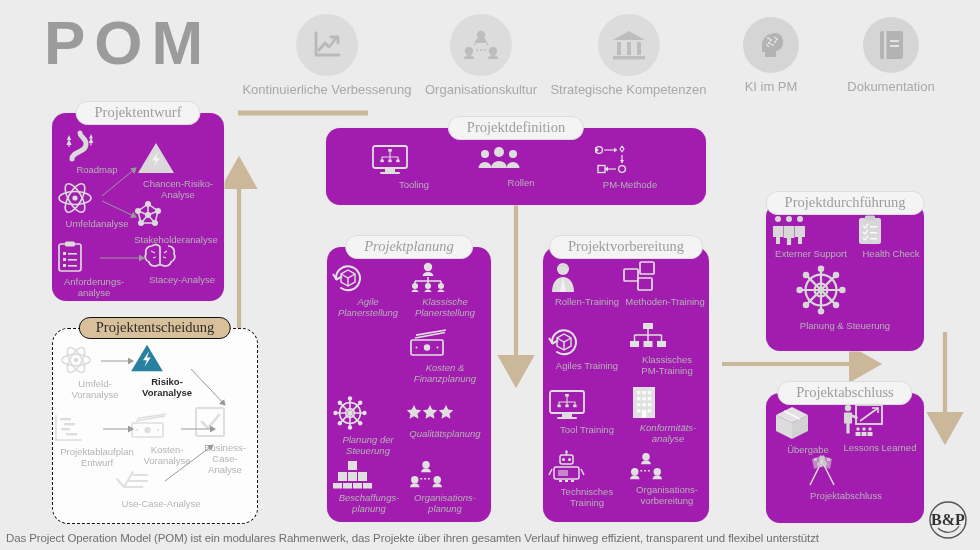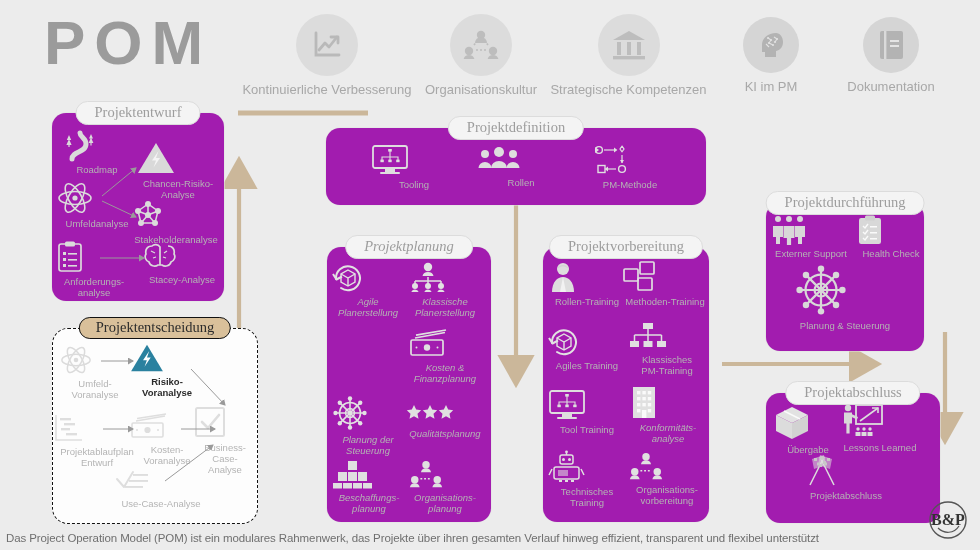--- a/index.html
+++ b/index.html
@@ -797,21 +797,21 @@
               <circle cx="29.2" cy="28.2" r="2.2"></circle>
             <circle cx="29.2" cy="7.8" r="2.2"></circle>
               <circle cx="8.8" cy="28.2" r="2.2"></circle>
           </g>
         </svg>
       </span>
       <span class="cap">Planung &amp; Steuerung</span>
     </div>
   </div>
 
-  <div class="panel" style="left:766px;top:393px;width:174px;height:130px;">
+  <div class="panel" style="left:766px;top:393px;width:158px;height:130px;">
     <div class="panel-title">Projektabschluss</div>
 
     <div class="node" style="left:6px;top:12px;width:72px;">
       <span class="glyph">
         <svg width="40" height="36" viewBox="0 0 40 36">
           <path d="M20 2 L36 10 L20 18 L4 10 Z" fill="#e2e2e2"></path>
           <path d="M4 10 L20 18 L20 34 L4 26 Z" fill="#dcdcdc"></path>
           <path d="M36 10 L20 18 L20 34 L36 26 Z" fill="#d2d2d2"></path>
           <path d="M12 6 L28 14" stroke="#fafafa" stroke-width="1.6" fill="none"></path>
         </svg>

